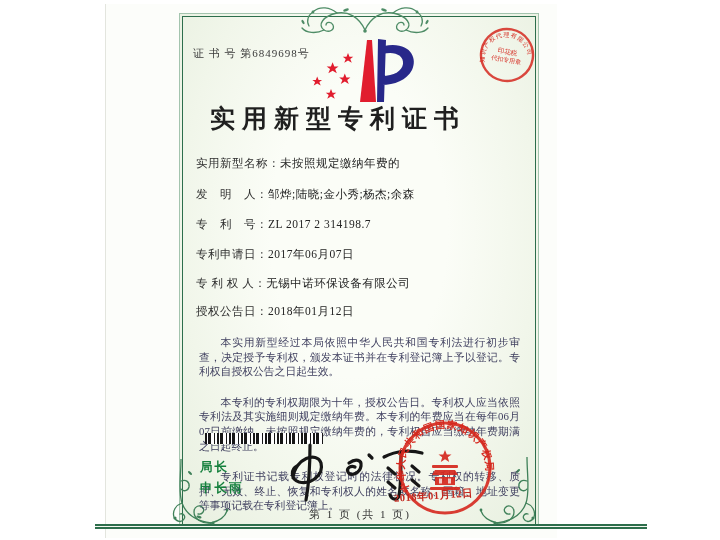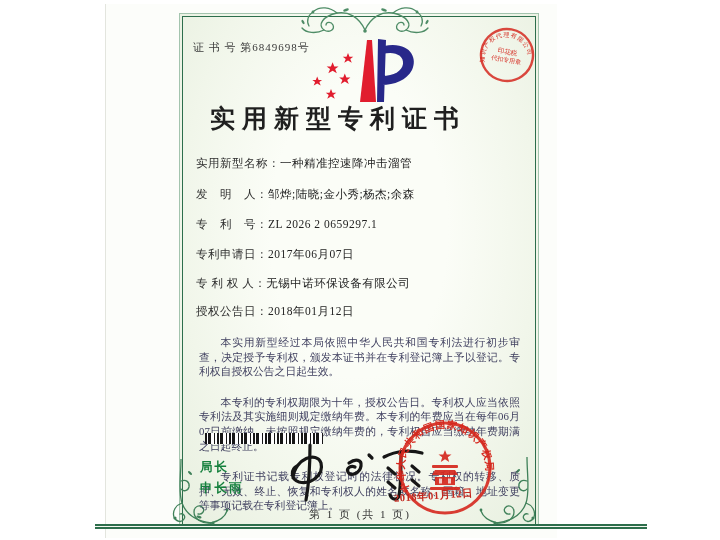--- a/index.html
+++ b/index.html
@@ -10,21 +10,21 @@
     background:#fcfdfa; border-left:1px solid #e3e5de; }
 
   .frame { position:absolute; left:179px; top:13px; width:360px; height:515px;
     border:1px solid #a3c4ae; border-bottom:none;
     background:radial-gradient(ellipse at 50% 42%, #fbfdf7 35%, #f1f6ea 70%, #e7efdf 100%); }
   .frame::after { content:""; position:absolute; left:2px; right:2px; top:2px; bottom:0;
     border:1.5px solid #2d6e4c; border-bottom:none; }
   .bottom-rule { position:absolute; left:95px; top:524px; width:552px; height:5px;
     background:linear-gradient(#2d6e4c 0 2px, #f4f8ef 2px 3px, #2d6e4c 3px 5px); }
 
-  .cert-number { position:absolute; left:193px; top:40px; font-size:11px; color:#3a3a3a;
+  .cert-number { position:absolute; left:193px; top:46px; font-size:11px; color:#3a3a3a;
     letter-spacing:1px; }
   .title { position:absolute; left:184px; top:102px; width:308px; text-align:center;
     font-size:25px; font-weight:bold; color:#1f1f1f; letter-spacing:7px; }
 
   .field { position:absolute; left:196px; font-size:11.5px; color:#2e2e2e; letter-spacing:0.5px;
     white-space:nowrap; }
   .field .val { color:#232323; }
 
   .body-text { position:absolute; left:183px; top:319px; width:353px; font-size:10.8px;
     line-height:14.6px; color:#3e3e5e; text-align:justify; }
@@ -122,27 +122,27 @@
     <polygon points="36,12 38,17 43,17 39,20 41,25 36,22 31,25 33,20 29,17 34,17" transform="translate(4,26) scale(0.8)"></polygon>
     <polygon points="36,12 38,17 43,17 39,20 41,25 36,22 31,25 33,20 29,17 34,17" transform="translate(-20,30) scale(0.7)"></polygon>
     <polygon points="36,12 38,17 43,17 39,20 41,25 36,22 31,25 33,20 29,17 34,17" transform="translate(-8,42) scale(0.75)"></polygon>
   </g>
 </svg>
 
 <div class="cert-number">证 书 号 第6849698号</div>
 <div class="title">实用新型专利证书</div>
 
 <div class="field" style="top:156px">
-  <span>实用新型名称：</span><span class="val">一种精准控速降冲击溜管</span>
+  <span>实用新型名称：</span><span class="val">未按照规定缴纳年费的</span>
 </div>
 <div class="field" style="top:187px">
   <span>发　明　人：</span><span class="val">邹烨;陆晓;金小秀;杨杰;余森</span>
 </div>
 <div class="field" style="top:217px">
-  <span>专　利　号：</span><span class="val">ZL 2026 2 0659297.1</span>
+  <span>专　利　号：</span><span class="val">ZL 2017 2 314198.7</span>
 </div>
 <div class="field" style="top:247px">
   <span>专利申请日：</span><span class="val">2017年06月07日</span>
 </div>
 <div class="field" style="top:276px">
   <span>专 利 权 人：</span><span class="val">无锡中诺环保设备有限公司</span>
 </div>
 <div class="field" style="top:304px">
   <span>授权公告日：</span><span class="val">2018年01月12日</span>
 </div>

